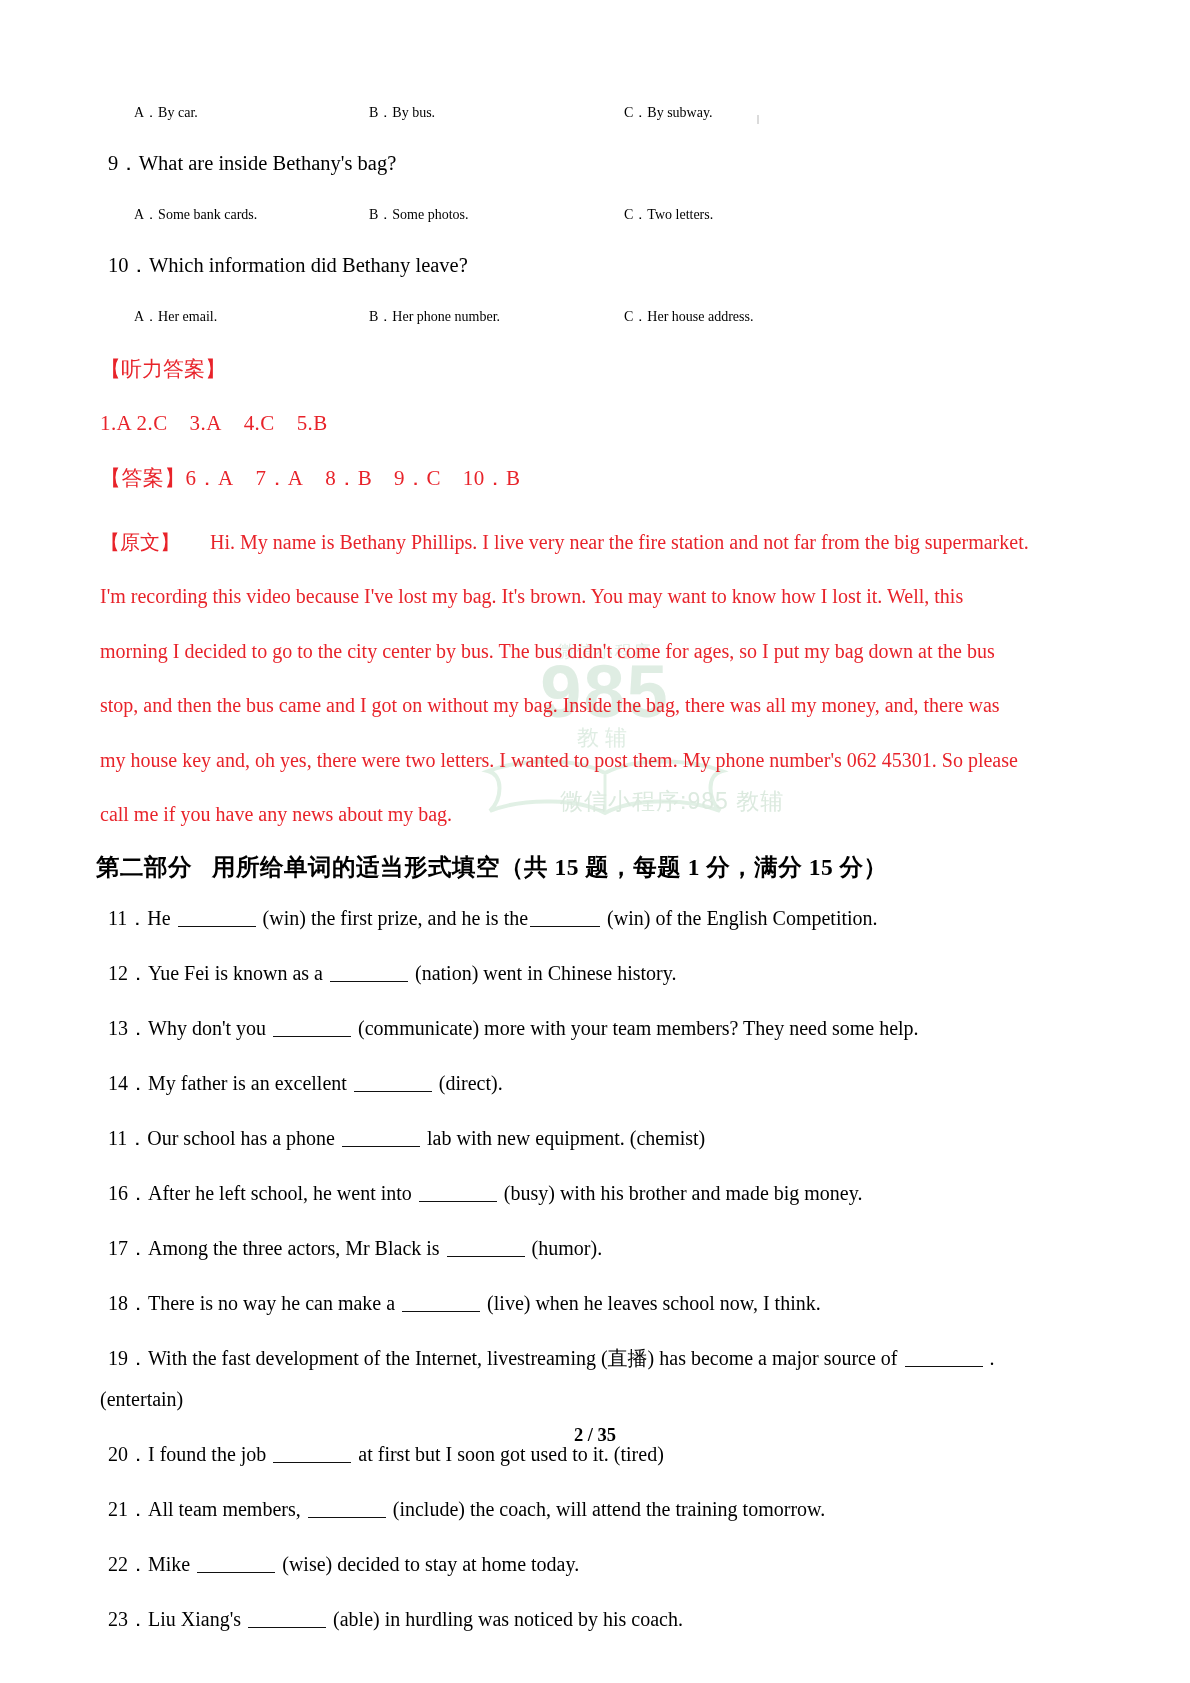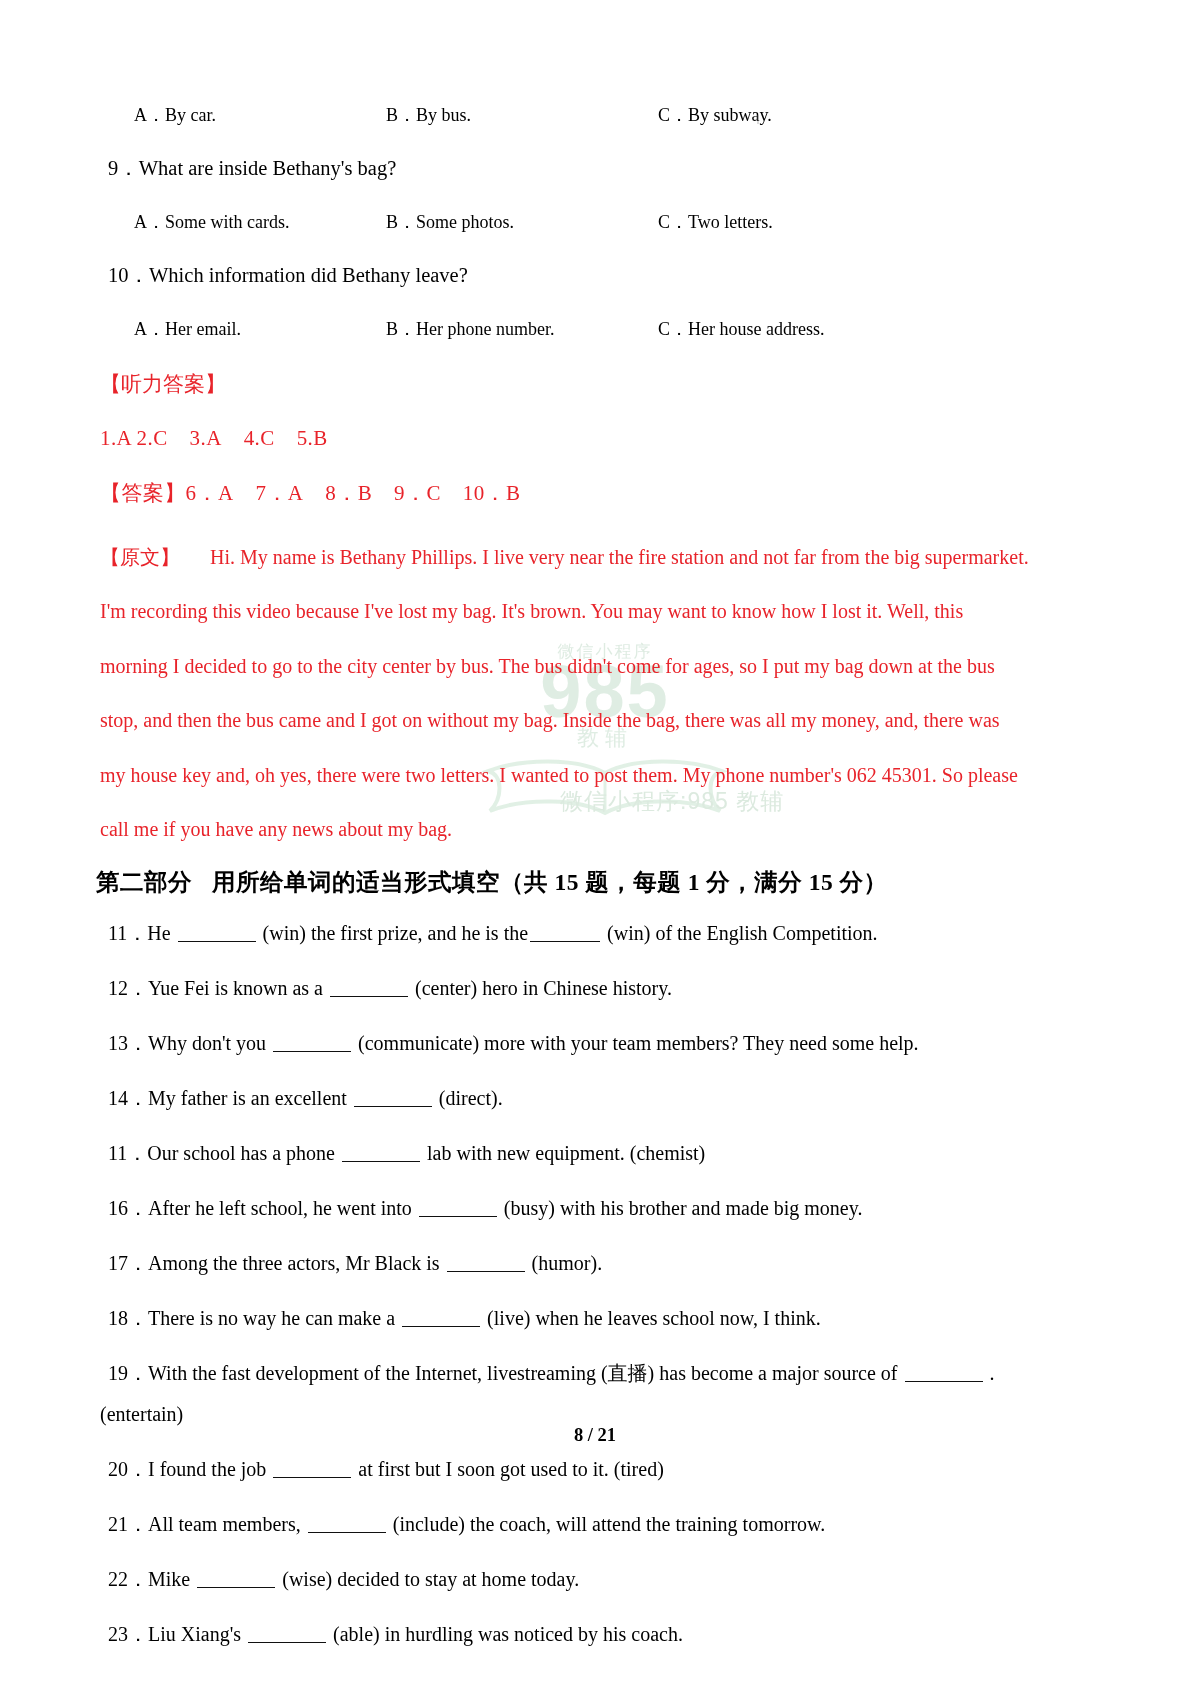--- a/index.html
+++ b/index.html
@@ -85,25 +85,24 @@
     left: 757px;
     top: 113px;
     font-size: 10px;
     color: #777;
     z-index: 3;
   }
 
   
   .opt-row {
     display: flex;
-    font-size: 18px;
+    font-size: 14px;
     line-height: 1.25;
     margin: 0 0 29px 0;
     padding-left: 34px;
-    gap: 17px;
   }
   .opt-a { width: 235px; }
   .opt-b { width: 255px; }
   .opt-c { width: auto; }
 
   .q-line {
     font-size: 20.5px;
     line-height: 1.25;
     margin: 0 0 30px 0;
     padding-left: 8px;
@@ -207,21 +206,21 @@
   <div class="content">
 
     <div class="opt-row">
       <span class="opt-a">A．By car.</span>
       <span class="opt-b">B．By bus.</span>
       <span class="opt-c">C．By subway.</span>
     </div>
 
     <div class="q-line">9．What are inside Bethany's bag?</div>
     <div class="opt-row">
-      <span class="opt-a">A．Some with cards.</span>
+      <span class="opt-a">A．Some bank cards.</span>
       <span class="opt-b">B．Some photos.</span>
       <span class="opt-c">C．Two letters.</span>
     </div>
 
     <div class="q-line">10．Which information did Bethany leave?</div>
     <div class="opt-row">
       <span class="opt-a">A．Her email.</span>
       <span class="opt-b">B．Her phone number.</span>
       <span class="opt-c">C．Her house address.</span>
     </div>
@@ -244,31 +243,31 @@
     <div class="script-p red">stop, and then the bus came and I got on without my bag. Inside the bag, there was all my money, and, there was</div>
     <div class="script-p red">my house key and, oh yes, there were two letters. I wanted to post them. My phone number's 062 45301. So please</div>
     <div class="script-p red">call me if you have any news about my bag.</div>
 
     <div class="part-head">
       <span>第二部分</span><span class="sp"></span><span>用所给单词的适当形式填空（共 15 题，每题 1 分，满分 15 分）</span>
     </div>
 
     <div id="fib-list">
         <div class="fib"><span class="num">11．</span><span>He </span><span class="blank w1"></span><span> (win) the first prize, and he is the</span><span class="blank w2"></span><span> (win) of the English Competition.</span></div>
-        <div class="fib"><span class="num">12．</span><span>Yue Fei is known as a </span><span class="blank w1"></span><span> (center) hero in Chinese history.</span></div>
+        <div class="fib"><span class="num">12．</span><span>Yue Fei is known as a </span><span class="blank w1"></span><span> (nation) went in Chinese history.</span></div>
         <div class="fib"><span class="num">13．</span><span>Why don't you </span><span class="blank w1"></span><span> (communicate) more with your team members? They need some help.</span></div>
         <div class="fib"><span class="num">14．</span><span>My father is an excellent </span><span class="blank w1"></span><span> (direct).</span></div>
         <div class="fib"><span class="num">11．</span><span>Our school has a phone </span><span class="blank w1"></span><span> lab with new equipment. (chemist)</span></div>
         <div class="fib"><span class="num">16．</span><span>After he left school, he went into </span><span class="blank w1"></span><span> (busy) with his brother and made big money.</span></div>
         <div class="fib"><span class="num">17．</span><span>Among the three actors, Mr Black is </span><span class="blank w1"></span><span> (humor).</span></div>
         <div class="fib"><span class="num">18．</span><span>There is no way he can make a </span><span class="blank w1"></span><span> (live) when he leaves school now, I think.</span></div>
         <div class="fib"><span class="num">19．</span><span>With the fast development of the Internet, livestreaming (直播) has become a major source of </span><span class="blank w1"></span><span> .</span></div>
         <div class="cont-line">(entertain)</div>
         <div class="fib"><span class="num">20．</span><span>I found the job </span><span class="blank w1"></span><span> at first but I soon got used to it. (tired)</span></div>
         <div class="fib"><span class="num">21．</span><span>All team members, </span><span class="blank w1"></span><span> (include) the coach, will attend the training tomorrow.</span></div>
         <div class="fib"><span class="num">22．</span><span>Mike </span><span class="blank w1"></span><span> (wise) decided to stay at home today.</span></div>
         <div class="fib"><span class="num">23．</span><span>Liu Xiang's </span><span class="blank w1"></span><span> (able) in hurdling was noticed by his coach.</span></div>
       </div>
 
   </div>
 
-  <div class="footer">8 / 21</div>
+  <div class="footer">2 / 35</div>
 </div>
 
 </body></html>

